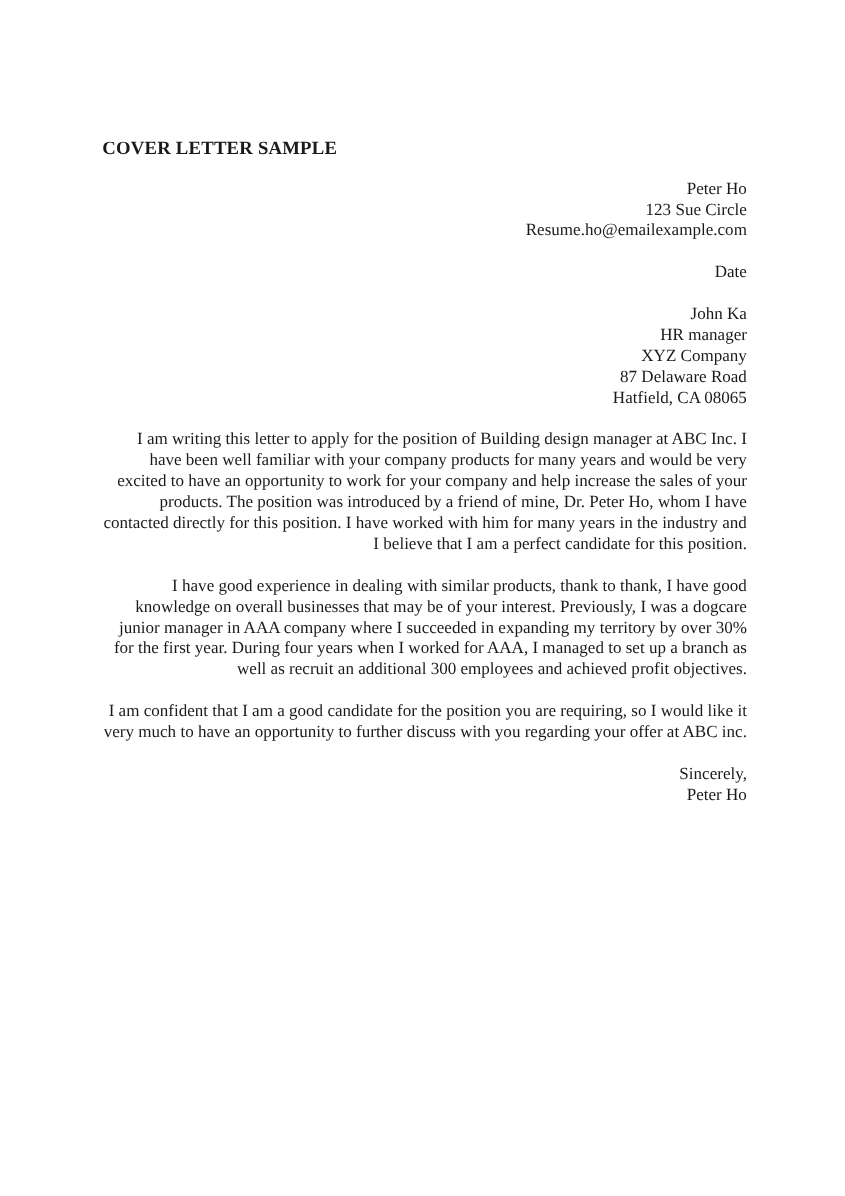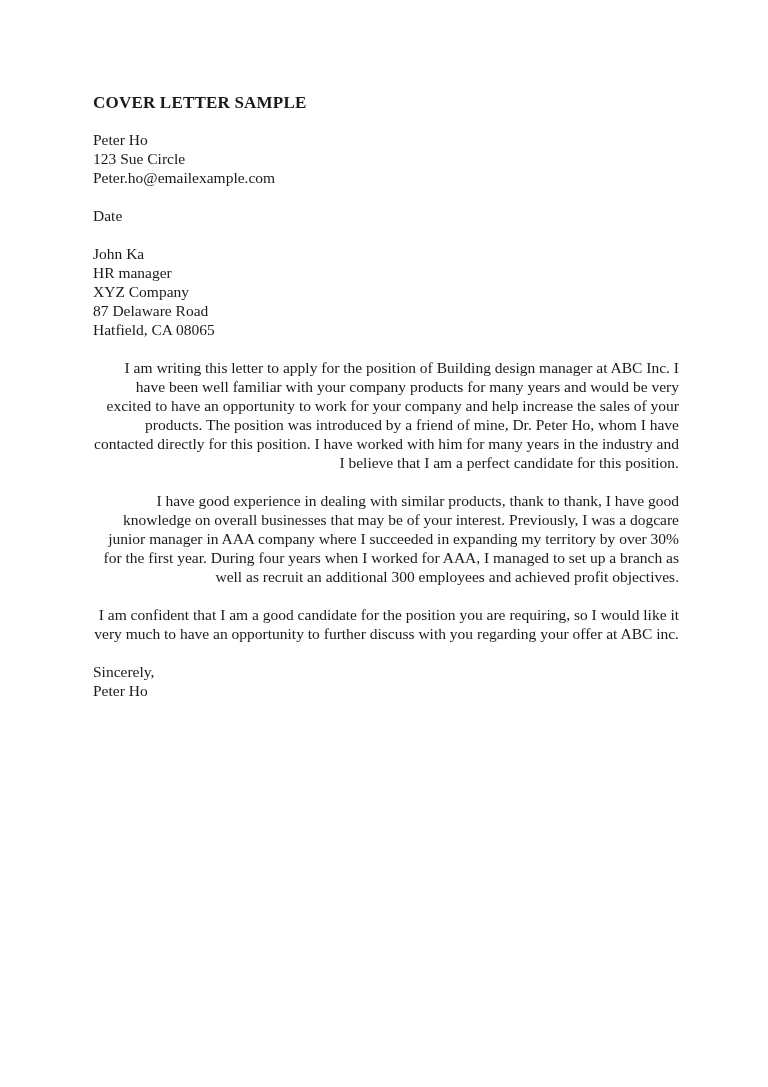--- a/index.html
+++ b/index.html
@@ -14,20 +14,21 @@
     font-family: "Liberation Serif", "DejaVu Serif", serif;
     color: #1a1a1a;
     overflow: hidden;
   }
 
   .page {
     position: relative;
     width: 768px;
     height: 911px;
     background: #ffffff;
+    margin-top: 32px;
   }
 
   .content {
     position: absolute;
     left: 93px;
     top: 92px;
     width: 586px;
     font-size: 15.5px;
     line-height: 19px;
   }
@@ -39,20 +40,21 @@
     margin-bottom: 17px;
     letter-spacing: 0.2px;
   }
 
   .block {
     margin-bottom: 19px;
   }
 
   .line {
     line-height: 19px;
+    text-align: right;
   }
 
   .bold {
     font-weight: normal;
   }
 
   .para {
     margin-bottom: 19px;
     text-align: right;
   }
@@ -65,21 +67,21 @@
 <body>
 
 <div class="page">
   <div class="content">
 
     <div class="doc-title">COVER LETTER SAMPLE</div>
 
     <div class="block">
       <div class="line">Peter Ho</div>
       <div class="line">123 Sue Circle</div>
-      <div class="line">Peter.ho@emailexample.com</div>
+      <div class="line">Resume.ho@emailexample.com</div>
     </div>
 
     <div class="block">
       <div class="line bold">Date</div>
     </div>
 
     <div class="block">
       <div class="line">John Ka</div>
       <div class="line">HR manager</div>
       <div class="line">XYZ Company</div>

